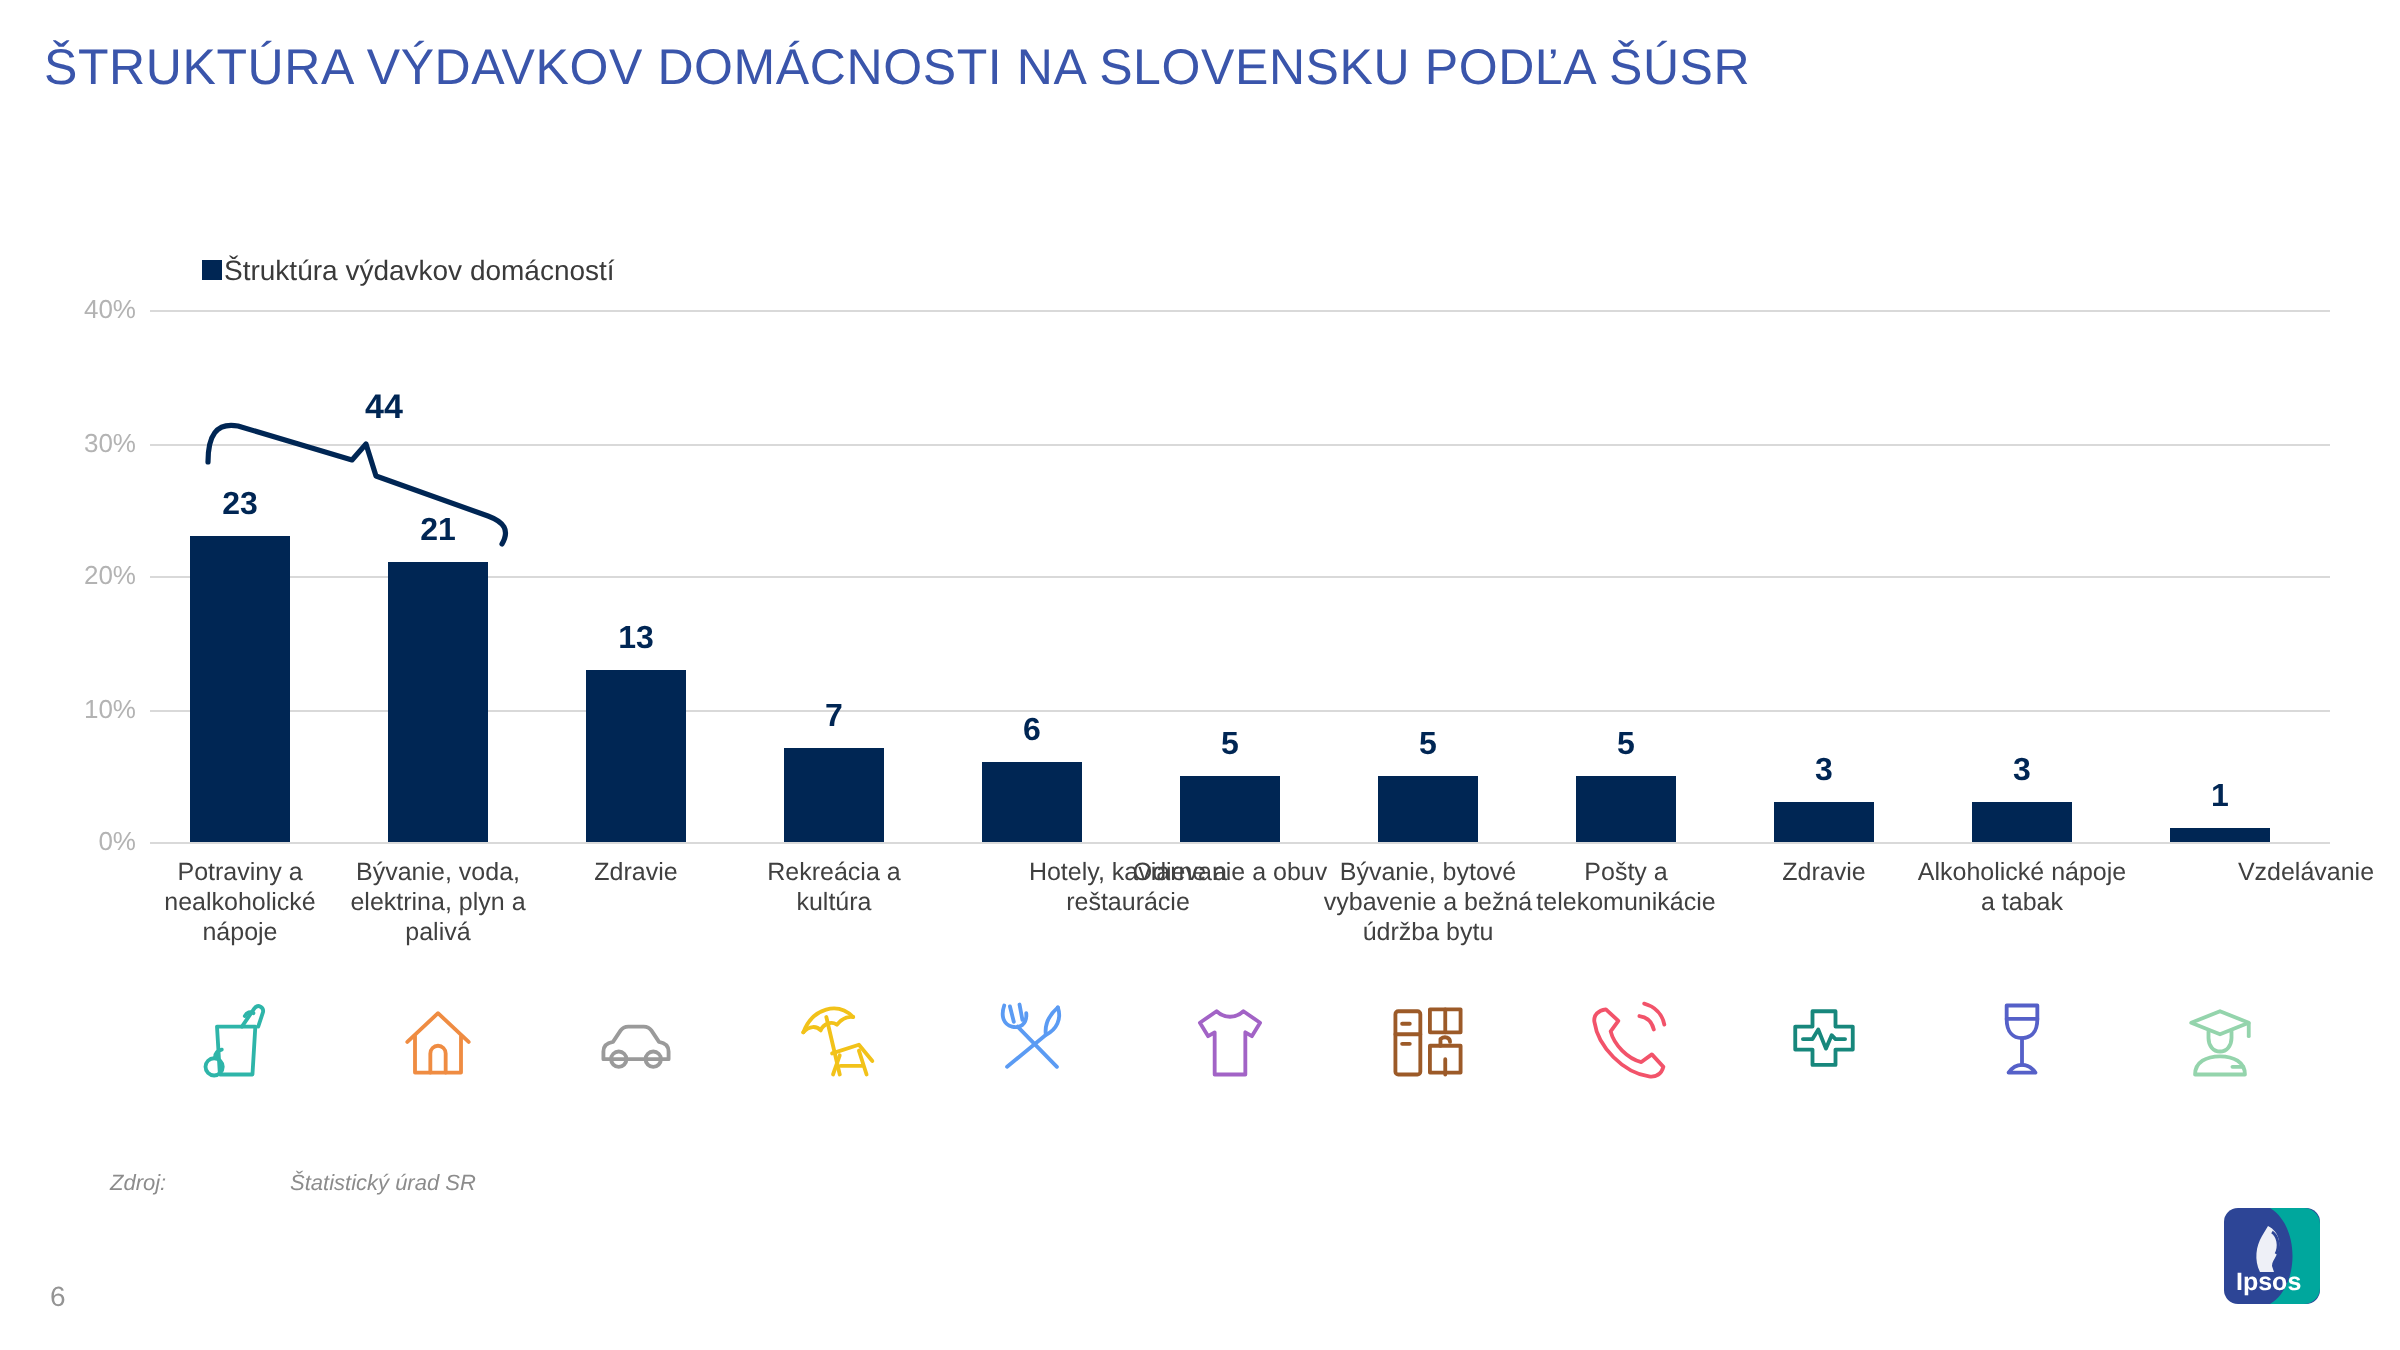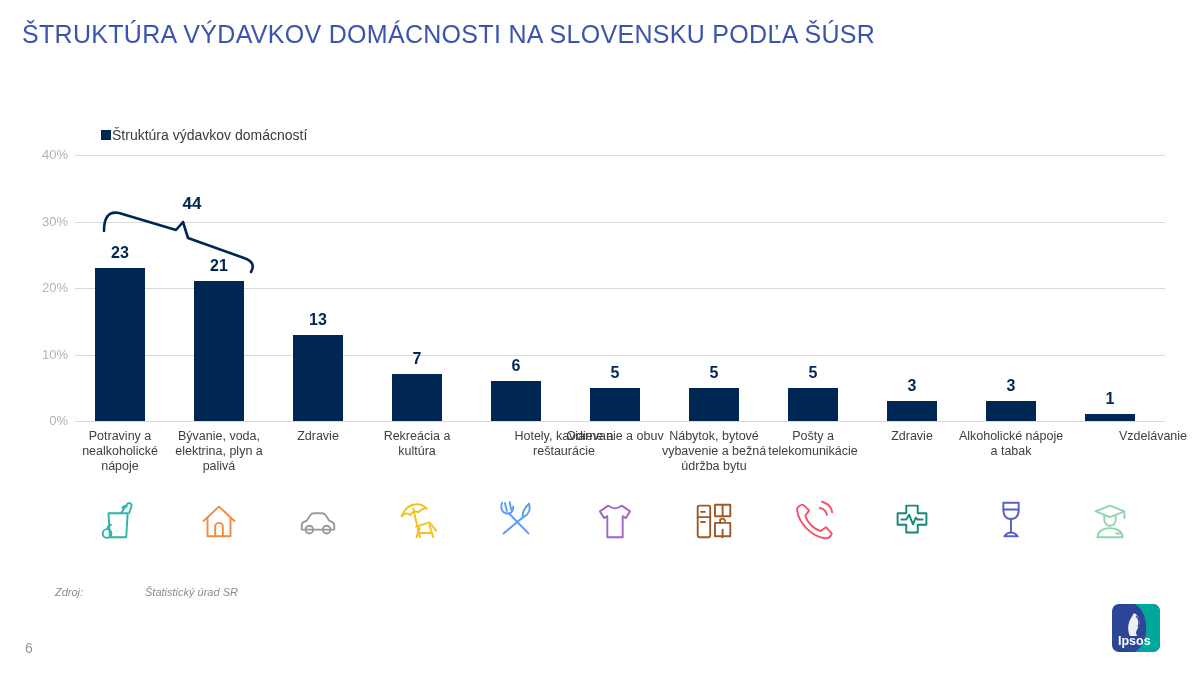--- a/index.html
+++ b/index.html
@@ -112,21 +112,21 @@
           <path d="M37.5 7c-4 3.5-7 8.5-6.3 14.2"></path>
         </svg></div>
       <div class="bar" style="left: 590px; top: 387.75px; width: 50px; height: 33.25px; background: rgb(0, 38, 84);"></div>
       <div class="bar-value" style="left: 590px; top: 363.75px; width: 50px; color: rgb(0, 38, 84);">5</div>
       <div class="cat-label" style="left: 562px; top: 429px;">Odievanie a obuv</div>
       <div class="cat-icon" style="left: 592px; top: 497px; color: rgb(162, 99, 198);"><svg viewBox="0 0 48 48" fill="none" stroke="currentColor" stroke-width="2" stroke-linecap="round" stroke-linejoin="round">
           <path d="M17 9c4 3.8 10 3.8 14 0l8.7 6-4.3 7-3.4-2v22H16V20l-3.4 2-4.3-7z"></path>
         </svg></div>
       <div class="bar" style="left: 689px; top: 387.75px; width: 50px; height: 33.25px; background: rgb(0, 38, 84);"></div>
       <div class="bar-value" style="left: 689px; top: 363.75px; width: 50px; color: rgb(0, 38, 84);">5</div>
-      <div class="cat-label" style="left: 661px; top: 429px;">Nábytok, bytové vybavenie a bežná údržba bytu</div>
+      <div class="cat-label" style="left: 661px; top: 429px;">Bývanie, bytové vybavenie a bežná údržba bytu</div>
       <div class="cat-icon" style="left: 691px; top: 497px; color: rgb(156, 90, 40);"><svg viewBox="0 0 48 48" fill="none" stroke="currentColor" stroke-width="2" stroke-linecap="round" stroke-linejoin="round">
           <rect x="7" y="9" width="13" height="33" rx="1.5"></rect>
           <path d="M7 21h13M10.5 15.5h4M10.5 26h4"></path>
           <rect x="25" y="8" width="16" height="12"></rect>
           <path d="M33 8v12"></path>
           <rect x="25" y="27" width="16" height="14"></rect>
           <path d="M33 34v8M30.5 27v-3.5c2.5-2 5-.5 5 1.5"></path>
         </svg></div>
       <div class="bar" style="left: 788px; top: 387.75px; width: 50px; height: 33.25px; background: rgb(0, 38, 84);"></div>
       <div class="bar-value" style="left: 788px; top: 363.75px; width: 50px; color: rgb(0, 38, 84);">5</div>

